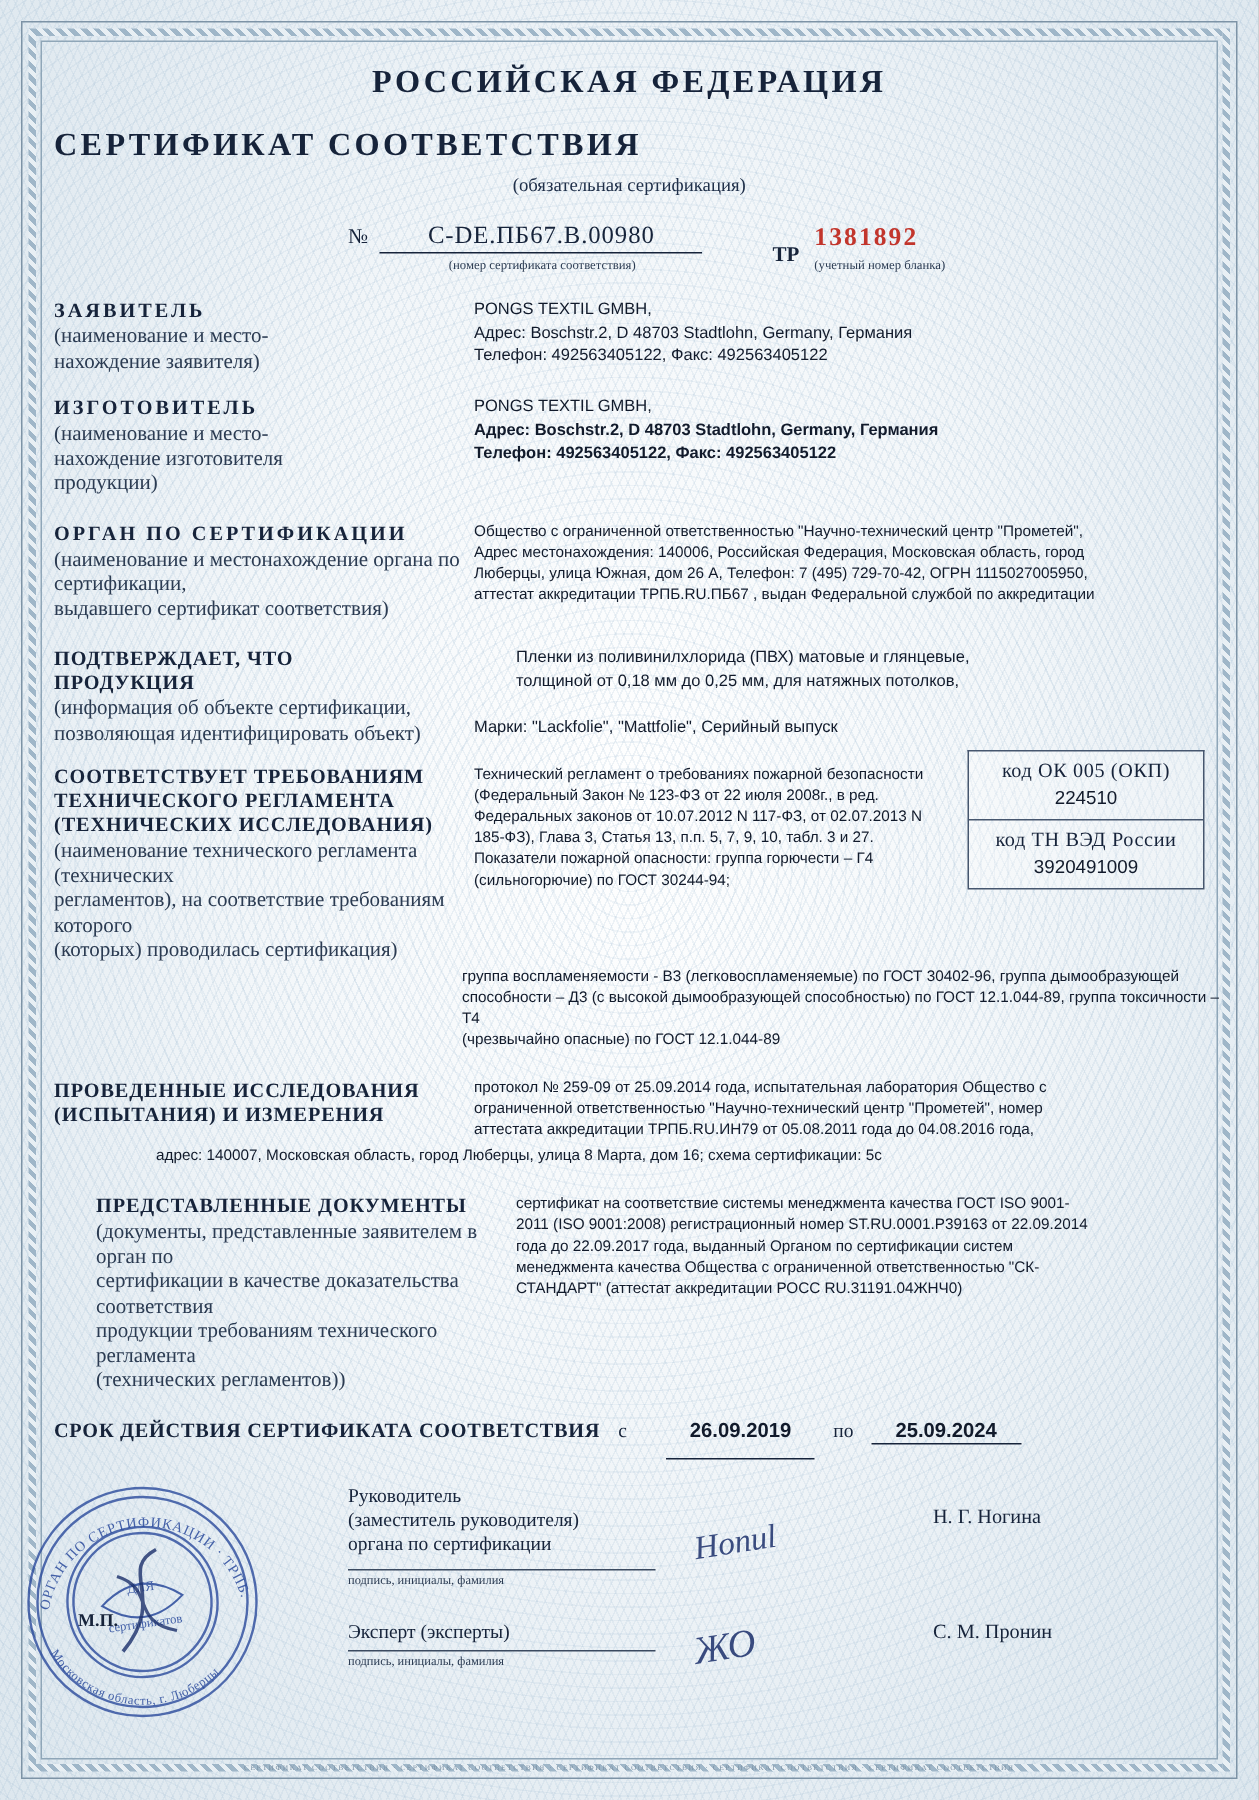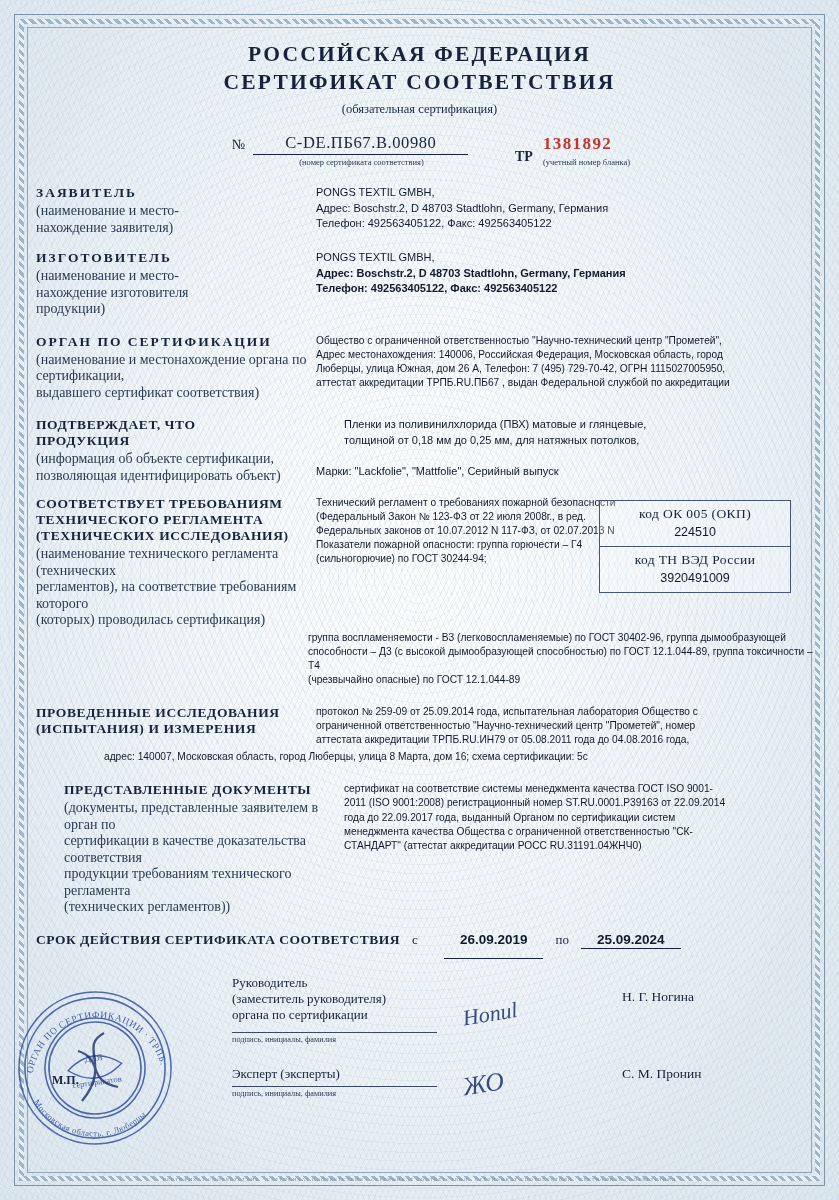--- a/index.html
+++ b/index.html
@@ -48,26 +48,26 @@
   
   .h1{
     text-align:center;
     font-size:21.5px;
     letter-spacing:2.2px;
     font-weight:bold;
     color:#16233a;
     margin-top:8px;
   }
   .h2{
-    text-align:center;
+    text-align:left;
     font-size:21.5px;
     letter-spacing:2.2px;
     font-weight:bold;
     color:#16233a;
-    margin-top:3px;
+    margin-top:17px;
   }
   .h3{
     text-align:center;
     font-size:12.5px;
     color:#20304a;
     margin-top:7px;
   }
 
   .numrow{
     margin-top:16px;
@@ -104,21 +104,21 @@
   .lbl .c{
     font-size:14px;color:#2b3b52;line-height:1.18;margin-top:2px;
   }
   .val{flex:1;font-size:11px;color:#111a2b;line-height:1.42;font-family:"Liberation Sans",sans-serif;}
   .val.small{font-size:10.2px;line-height:1.38;}
 
   .indent{padding-left:28px;}
 
   
   .codes{
-    position:absolute;right:12px;top:466px;width:192px;
+    position:absolute;right:0;top:466px;width:158px;
   }
   .codebox{
     border:1px solid #46566e;
     border-bottom:none;
     text-align:center;
     background:rgba(255,255,255,.25);
   }
   .codebox:last-child{border-bottom:1px solid #46566e;}
   .codebox .cap{
     font-size:13.5px;color:#16233a;padding:5px 2px 3px;letter-spacing:.4px;
@@ -268,20 +268,21 @@
         <div class="t">ТЕХНИЧЕСКОГО РЕГЛАМЕНТА</div>
         <div class="t">(ТЕХНИЧЕСКИХ  ИССЛЕДОВАНИЯ)</div>
         <div class="c" style="white-space:pre-line;">(наименование технического регламента (технических
 регламентов), на соответствие требованиям которого
 (которых) проводилась сертификация)</div>
       </div>
       <div class="val small" style="max-width:360px;">
         <div>Технический регламент о требованиях пожарной безопасности</div>
         <div>(Федеральный Закон № 123-ФЗ от 22 июля 2008г., в ред.</div>
         <div>Федеральных законов от 10.07.2012 N 117-ФЗ, от 02.07.2013 N</div>
+        <div>185-ФЗ), Глава 3, Статья 13, п.п. 5, 7, 9, 10, табл. 3 и 27.</div>
         <div>Показатели пожарной опасности: группа горючести – Г4</div>
         <div>(сильногорючие) по ГОСТ 30244-94;</div>
       </div>
     </div>
 
     <div class="val small" style="margin-top:2px;margin-left:272px;width:505px;">
       <div>группа воспламеняемости - В3 (легковоспламеняемые) по ГОСТ 30402-96, группа дымообразующей</div>
       <div>способности – Д3 (с высокой дымообразующей способностью) по ГОСТ 12.1.044-89, группа токсичности – Т4</div>
       <div>(чрезвычайно опасные) по ГОСТ 12.1.044-89</div>
     </div>

